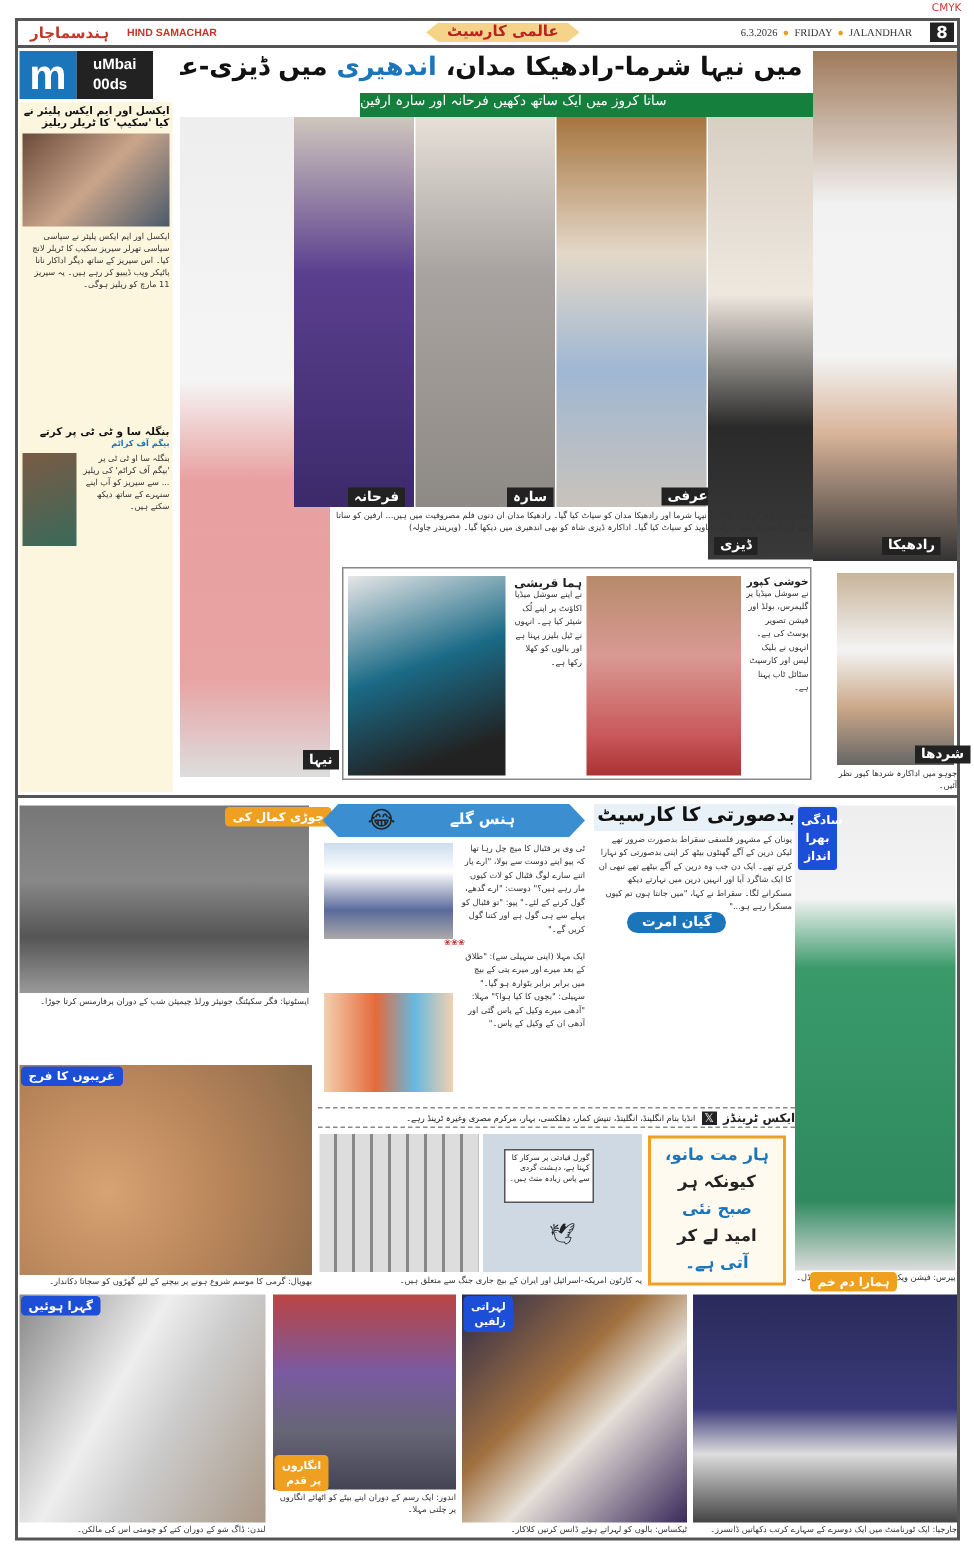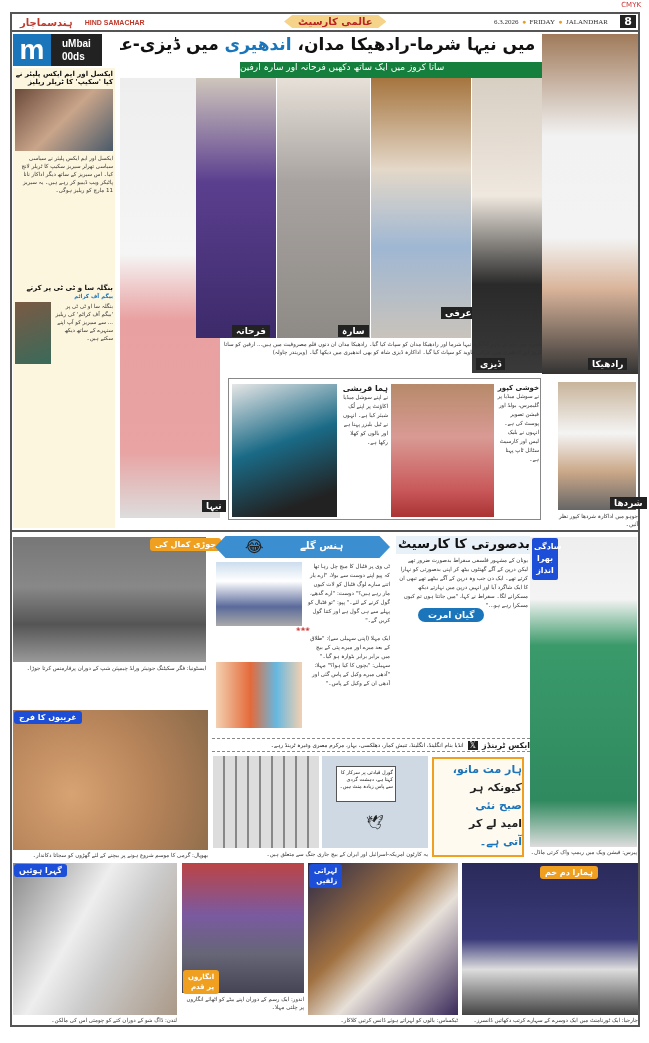--- a/index.html
+++ b/index.html
@@ -80,21 +80,21 @@
     <div style="flex:1;direction:rtl">بنگلہ سا او ٹی ٹی پر 'بیگم آف کراٹم' کی ریلیز ... سے سیریز کو آپ اپنے سنہرے کے ساتھ دیکھ سکتے ہیں۔</div>
   </div>
 </div>
 
 <div class="abs ph" style="left:120px;top:78px;width:100px;height:440px;background:linear-gradient(180deg,#eee 0%,#f5f5f5 40%,#e9a0a0 55%,#e8a3a3 85%,#ddd 100%)"></div>
 <div class="abs ph" style="left:196px;top:78px;width:80px;height:260px;background:linear-gradient(180deg,#cfc6bc,#5b3f8f 40%,#3c2a6a)"></div>
 <div class="cap abs" style="left:232px;top:325px">فرحانہ</div>
 <div class="abs ph" style="left:277px;top:78px;width:93px;height:260px;background:linear-gradient(180deg,#e6e0d8,#a8a3a0 40%,#8e8a86)"></div>
 <div class="cap abs" style="left:338px;top:325px">سارہ</div>
 <div class="abs ph" style="left:371px;top:78px;width:100px;height:260px;background:linear-gradient(180deg,#a6753f,#e4d8c8 35%,#9fb7d3 65%,#c9c3bb)"></div>
-<div class="cap abs" style="left:441px;top:307px">عرفی</div>
+<div class="cap abs" style="left:441px;top:325px">عرفی</div>
 <div class="abs ph" style="left:472px;top:78px;width:70px;height:295px;background:linear-gradient(180deg,#d8cfc3,#efe8df 40%,#2a2a2a 70%,#3a3a3a)"></div>
 <div class="cap abs" style="left:476px;top:358px">ڈیزی</div>
 <div class="abs ph" style="left:542px;top:34px;width:96px;height:340px;background:linear-gradient(180deg,#a07a5a,#f2f2f2 30%,#f3f3f3 60%,#d9b49a 75%,#333)"></div>
 <div class="cap abs" style="left:588px;top:358px">رادھیکا</div>
 <div class="abs caption" style="left:222px;top:340px;width:320px;height:34px;overflow:hidden">باندرہ میں جم کے باہر اداکارہ نیہا شرما اور رادھیکا مدان کو سپاٹ کیا گیا۔ رادھیکا مدان ان دنوں فلم مصروفیت میں ہیں... ارفین کو ساتا کروز اور اندھیری میں عرفی جاوید کو سپاٹ کیا گیا۔ اداکارہ ڈیزی شاہ کو بھی اندھیری میں دیکھا گیا۔ (ویریندر چاولہ)</div>
 
 <div class="abs box" style="left:228px;top:378px;width:313px;height:142px"></div>
 <div class="abs" style="left:232px;top:384px;width:105px;height:133px;background:linear-gradient(160deg,#e6e6e6,#1a6a86 45%,#222 85%)"></div>
 <div class="cap abs" style="left:202px;top:500px">نیہا</div>
 <div class="abs" style="left:340px;top:384px;width:48px;height:133px">
@@ -149,21 +149,21 @@
   <span style="font-size:5.5px">انڈیا بنام انگلینڈ، انگلینڈ، تنیش کمار، دھلکسی، بہار، مرکرم مصری وغیرہ ٹرینڈ رہے۔</span>
 </div>
 
 <div class="abs" style="left:213px;top:756px;width:106px;height:92px;background:repeating-linear-gradient(90deg,#ddd 0 10px,#888 10px 12px)"></div>
 <div class="abs" style="left:322px;top:756px;width:106px;height:92px;background:#cfd9e3">
   <div style="position:absolute;left:14px;top:10px;width:60px;height:36px;background:#fff;border:1px solid #555;font-size:5px;line-height:7px;direction:rtl;padding:2px;overflow:hidden">گورل قیادتی پر سرکار کا کہنا ہے، دہشت گردی سے پاس زیادہ منٹ ہیں۔</div>
   <div style="position:absolute;left:44px;top:58px;font-size:14px">🕊</div>
 </div>
 <div class="abs caption" style="left:213px;top:850px;width:215px">یہ کارٹون امریکہ-اسرائیل اور ایران کے بیچ جاری جنگ سے متعلق ہیں۔</div>
 
-<div class="abs" style="left:432px;top:757px;width:92px;height:100px;border:2px solid #f0a020;background:#fffaf0;direction:rtl;font-weight:bold;font-size:11px;line-height:18px;padding-top:2px">
+<div class="abs" style="left:432px;top:757px;width:92px;height:100px;border:2px solid #f0a020;background:#fffaf0;text-align:center;direction:rtl;font-weight:bold;font-size:11px;line-height:18px;padding-top:2px">
   <div style="color:#1b75bb">ہار مت مانو،</div>
   <div style="color:#222">کیونکہ ہر</div>
   <div style="color:#1b75bb">صبح نئی</div>
   <div style="color:#222">امید لے کر</div>
   <div style="color:#1b75bb">آتی ہے۔</div>
 </div>
 
 <div class="abs" style="left:13px;top:863px;width:164px;height:152px;background:linear-gradient(120deg,#888,#eee 40%,#ccc 60%,#a98)"></div>
 <div class="tag bluetag" style="left:14px;top:864px">گہرا ہوئیں</div>
 <div class="abs caption" style="left:13px;top:1016px;width:164px">لندن: ڈاگ شو کے دوران کتے کو چومتی اس کی مالکن۔</div>
@@ -176,14 +176,14 @@
 <div class="abs caption" style="left:182px;top:995px;width:122px">اندور: ایک رسم کے دوران اپنے بیٹے کو اٹھائے انگاروں پر چلتی مہلا۔</div>
 
 <div class="abs" style="left:308px;top:863px;width:150px;height:152px;background:linear-gradient(135deg,#2a2a4a,#a07040 40%,#e6e0d8 60%,#3a2a5a)"></div>
 <div class="tag bluetag" style="left:309px;top:864px;font-size:7px;line-height:10px">
   <div>لہراتی</div>
   <div>زلفیں</div>
 </div>
 <div class="abs caption" style="left:308px;top:1016px;width:150px">ٹیکساس: بالوں کو لہراتے ہوئے ڈانس کرتیں کلاکار۔</div>
 
 <div class="abs" style="left:462px;top:863px;width:176px;height:152px;background:linear-gradient(180deg,#2a2a5a,#3a3a7a 50%,#ddd 70%,#444)"></div>
-<div class="tag orange" style="left:540px;top:866px">ہمارا دم خم</div>
+<div class="tag orange" style="left:540px;top:848px">ہمارا دم خم</div>
 <div class="abs caption" style="left:462px;top:1016px;width:176px">جارجیا: ایک ٹورنامنٹ میں ایک دوسرے کے سہارے کرتب دکھاتیں ڈانسرز۔</div>
 
 </body></html>

